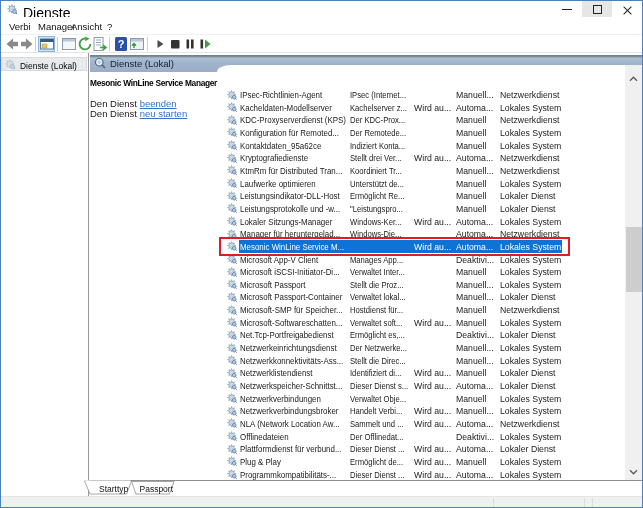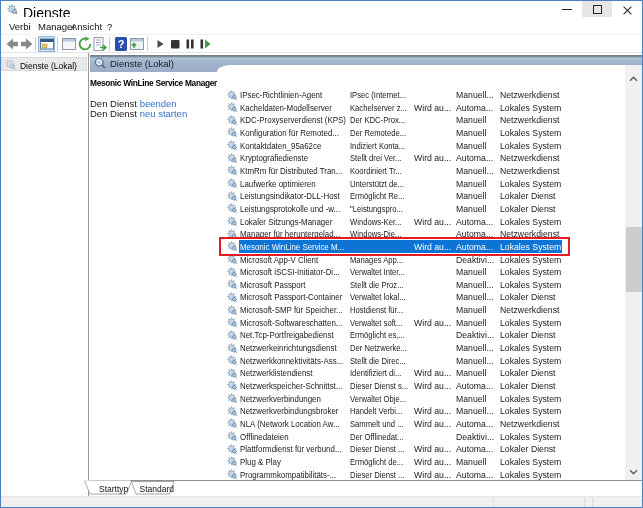--- a/index.html
+++ b/index.html
@@ -36,21 +36,21 @@
 
 #band1{position:absolute;left:0;top:1.5px;right:0;height:10px;
  background:linear-gradient(#73818d 0%,#73818d 12%,#aec0d3 30%,#a0b6cc 70%,#9db1c9 100%)}
 #band2{position:absolute;left:0;top:11.5px;width:143px;height:7.5px;background:linear-gradient(#a0b4cb,#9dabc7)}
 #bandcorner{position:absolute;left:127px;top:11.5px;right:0;height:7.5px;background:#fff;border-top-left-radius:15px 7.5px}
 #tab-ico{position:absolute;left:4px;top:3.5px;width:12px;height:12px}
 #tab-txt{position:absolute;left:20px;top:4.5px;font-size:9.5px;color:#16202c}
 
 #svcname{position:absolute;left:0px;top:23.5px;font-size:9.4px;font-weight:bold;color:#000;white-space:nowrap;letter-spacing:-0.35px;transform:scaleX(0.89);transform-origin:0 0}
 .link-line{position:absolute;left:0px;font-size:9.5px;color:#1a1a1a;white-space:nowrap}
-.link-line a{color:#3272c8;}
+.link-line a{color:#3272c8;text-decoration:underline}
 
 #lheader{position:absolute;left:137px;top:13px;right:17px;height:22px;background:#fff;font-size:9.3px;color:#222}
 #lheader .ht{position:absolute;top:8.5px;transform:scaleX(0.93);transform-origin:0 0}
 .hsep{position:absolute;top:3px;width:1px;height:19px;background:#ebebeb}
 #sortarrow{position:absolute;left:85px;top:4px}
 
 .row{position:absolute;left:135px;right:17px;height:12.65px;font-size:8.7px;white-space:nowrap}
 .row .gear{position:absolute;left:2px;top:1px;width:10.5px;height:10.5px}
 .row span{position:absolute;top:1.6px}
 .c-name{left:15px;transform:scaleX(0.91);transform-origin:0 0}
@@ -531,21 +531,21 @@
     <div id="sthumb"></div>
   </div>
 
   <div id="tabstrip">
     <svg id="tabsvg" viewBox="0 0 100 16">
       <polygon points="47.5,1.5 90,1.5 85.5,14 52,14" fill="#fff" stroke="#909090" stroke-width="0.8"></polygon>
       <polygon points="0.5,1 47.5,1 42.5,14 6,14" fill="#fff" stroke="#909090" stroke-width="0.8"></polygon>
       <line x1="1.6" y1="1.6" x2="46.5" y2="1.6" stroke="#fff" stroke-width="2"></line>
     </svg>
     <span class="btabtxt" style="left:9px">Starttyp</span>
-    <span class="btabtxt" style="left:49.5px">Standard</span>
+    <span class="btabtxt" style="left:49.5px">Passport</span>
   </div>
 </div>
 
 <div id="statusbar">
   <span class="ssep" style="left:492px"></span>
   <span class="ssep" style="left:583px"></span>
   <span class="ssep" style="left:591px"></span>
 </div>
 
 </body></html>

